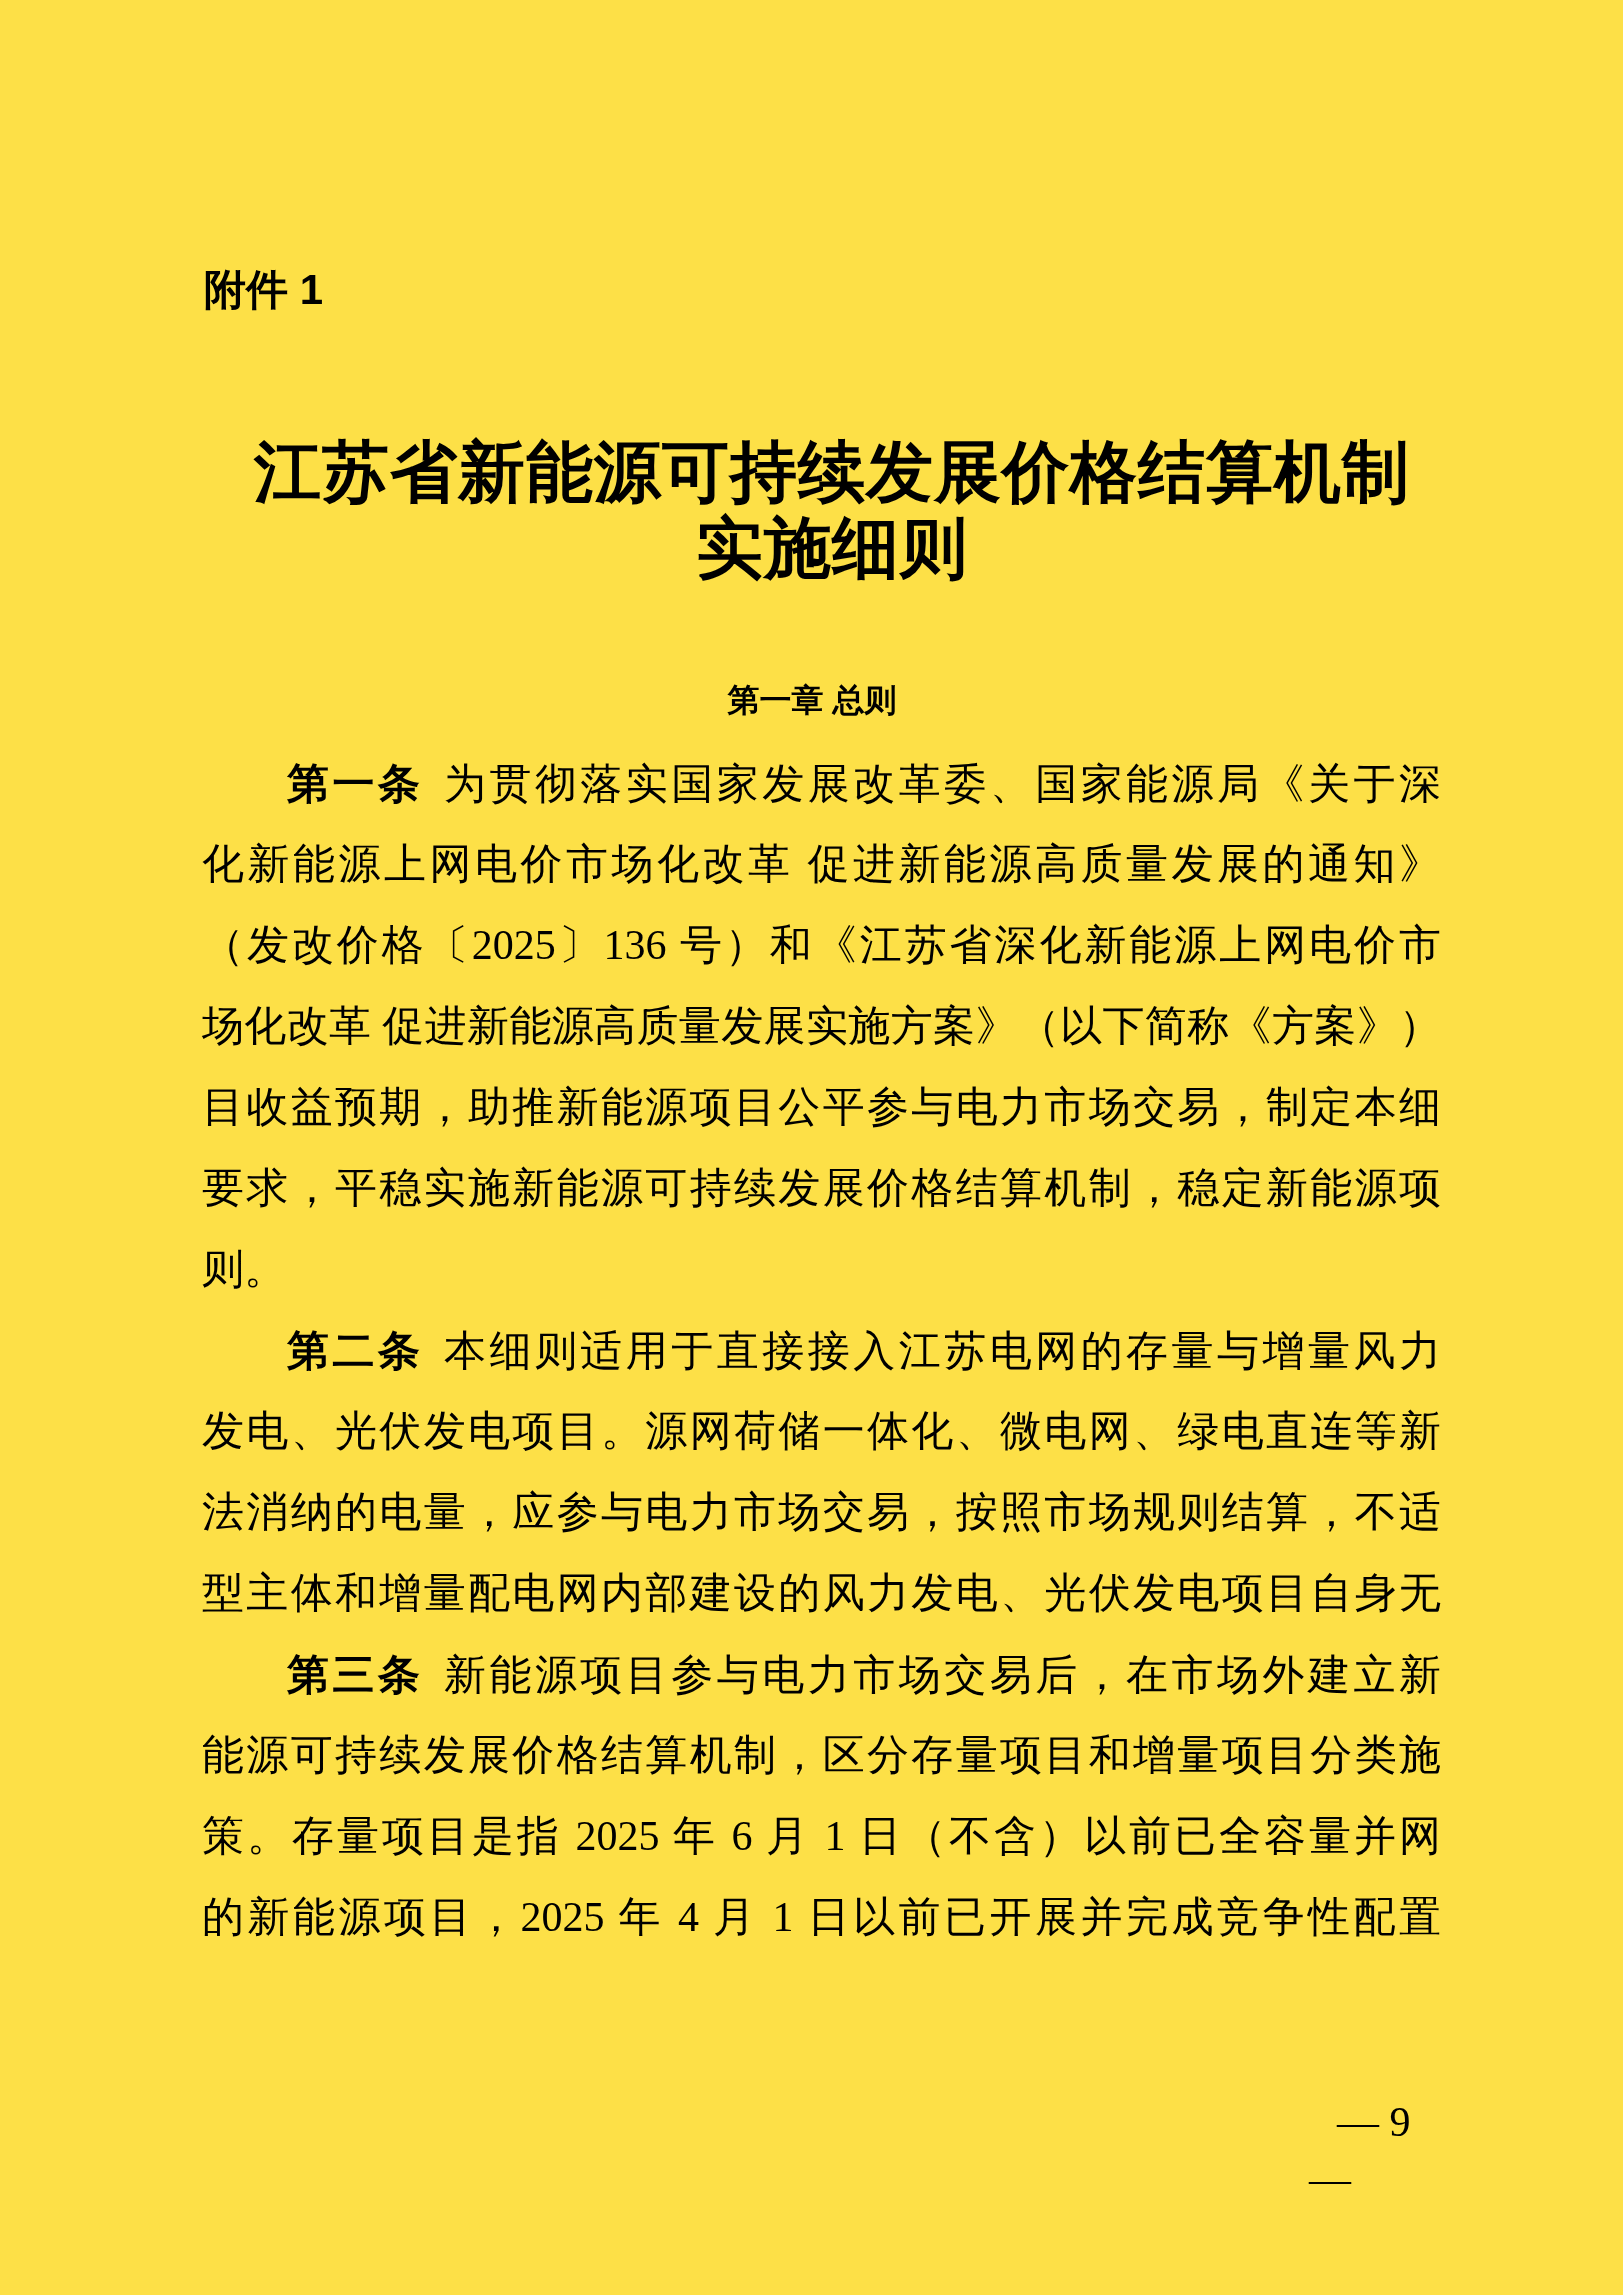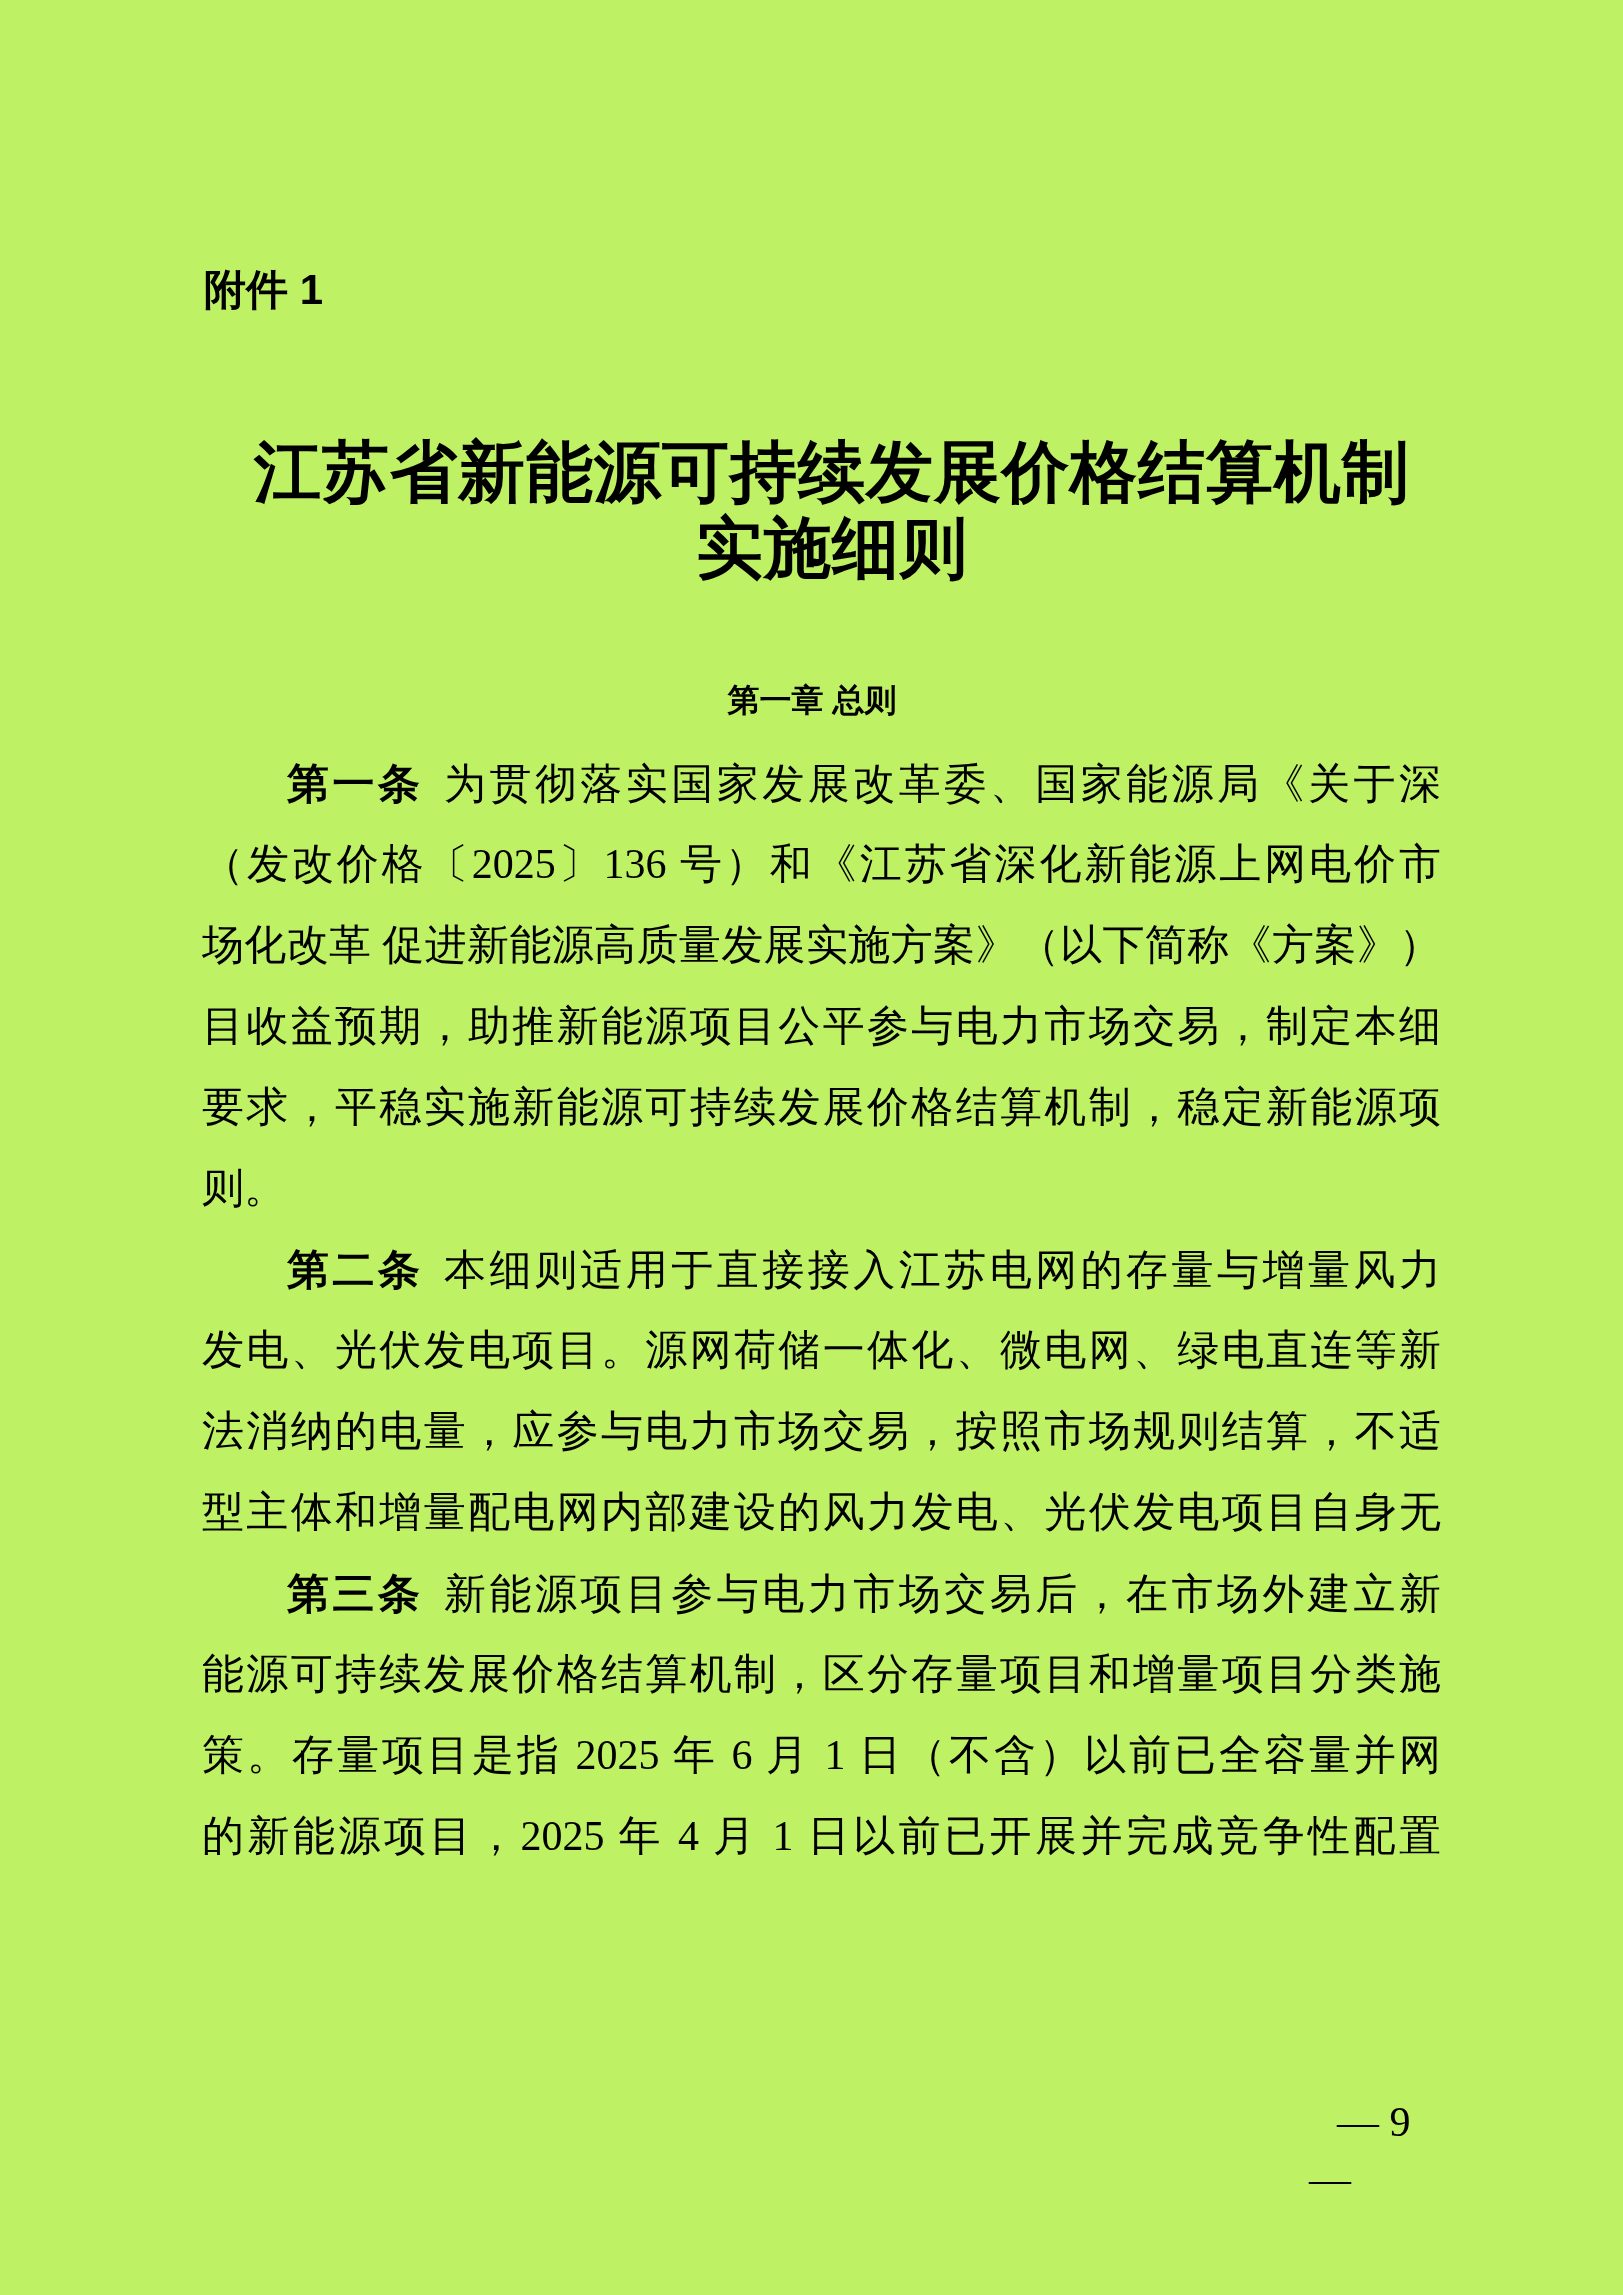--- a/index.html
+++ b/index.html
@@ -4,21 +4,21 @@
 <style>
   html, body {
     margin: 0;
     padding: 0;
     background: #ffffff;
   }
   .page {
     position: relative;
     width: 1624px;
     height: 2295px;
-    background: #bef264;
+    background: #fde047;
     color: #000000;
     overflow: hidden;
   }
   .attachment-label {
     position: absolute;
     left: 204px;
     top: 264px;
     font-family: "Liberation Sans", "DejaVu Sans", sans-serif;
     font-weight: 600;
     font-size: 42px;
@@ -107,20 +107,21 @@
 
   <div class="doc-title">
     <div>江苏省新能源可持续发展价格结算机制</div>
     <div>实施细则</div>
   </div>
 
   <div class="chapter-heading">第一章 总则</div>
 
   <div class="document-body">
       <div class="body-line just indent"><span class="bold-lead">第一条</span><span>为贯彻落实国家发展改革委、国家能源局《关于深</span></div>
+      <div class="body-line just"><span>化新能源上网电价市场化改革 促进新能源高质量发展的通知》</span></div>
       <div class="body-line just"><span>（发改价格〔2025〕136 号）和《江苏省深化新能源上网电价市</span></div>
       <div class="body-line just"><span>场化改革 促进新能源高质量发展实施方案》（以下简称《方案》）</span></div>
       <div class="body-line just"><span>目收益预期，助推新能源项目公平参与电力市场交易，制定本细</span></div>
       <div class="body-line just"><span>要求，平稳实施新能源可持续发展价格结算机制，稳定新能源项</span></div>
       <div class="body-line"><span>则。</span></div>
       <div class="body-line just indent"><span class="bold-lead">第二条</span><span>本细则适用于直接接入江苏电网的存量与增量风力</span></div>
       <div class="body-line just"><span>发电、光伏发电项目。源网荷储一体化、微电网、绿电直连等新</span></div>
       <div class="body-line just"><span>法消纳的电量，应参与电力市场交易，按照市场规则结算，不适</span></div>
       <div class="body-line just"><span>型主体和增量配电网内部建设的风力发电、光伏发电项目自身无</span></div>
       <div class="body-line just indent"><span class="bold-lead">第三条</span><span>新能源项目参与电力市场交易后，在市场外建立新</span></div>

